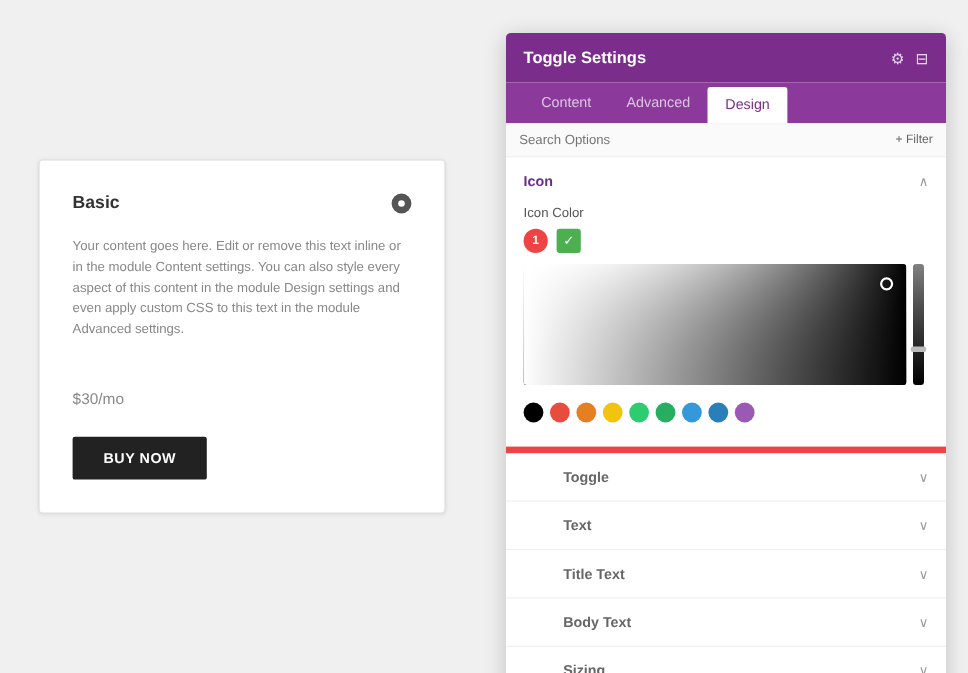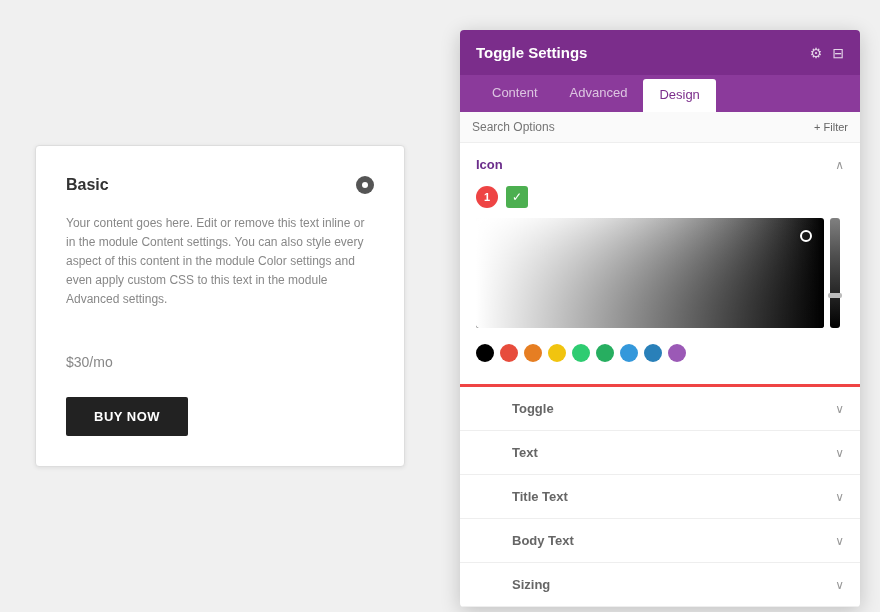--- a/index.html
+++ b/index.html
@@ -190,21 +190,21 @@
     }
 
     
     .settings-content {
       max-height: 490px;
       overflow-y: auto;
     }
 
     
     .section {
-      border-bottom: 3px solid #ef4444;
+      border-bottom: 6px solid #ef4444;
     }
 
     .section-header {
       display: flex;
       justify-content: space-between;
       align-items: center;
       padding: 14px 16px;
       cursor: pointer;
     }
 
@@ -335,21 +335,21 @@
   </style>
 </head>
 <body>
 
 <div class="left-area">
   <div class="pricing-card">
     <div class="card-header">
       <span class="card-title">Basic</span>
       <div class="card-menu-dot"></div>
     </div>
-    <p class="card-body-text">Your content goes here. Edit or remove this text inline or in the module Content settings. You can also style every aspect of this content in the module Color settings and even apply custom CSS to this text in the module Advanced settings.</p>
+    <p class="card-body-text">Your content goes here. Edit or remove this text inline or in the module Content settings. You can also style every aspect of this content in the module Design settings and even apply custom CSS to this text in the module Advanced settings.</p>
     <div class="card-price">
       <span>$30</span><span style="font-size:14px;font-weight:400;color:#888;">/mo</span>
     </div>
     <button class="buy-button">Buy now</button>
   </div>
 </div>
 
 <div class="settings-panel">
 
   <div class="settings-header">
@@ -378,20 +378,21 @@
   </div>
 
   <div class="settings-content">
 
     <div class="section">
       <div class="section-header">
         <span class="section-title">Icon</span>
         <span class="chevron">∧</span>
       </div>
       <div class="icon-section-body">
+        <div class="field-label">Icon Color</div>
 
         <div class="color-picker-row">
           <div class="color-number-badge">1</div>
           <div class="color-check">✓</div>
         </div>
 
         <div style="position:relative; margin-bottom:4px; display:flex; gap:6px;">
           <div class="color-gradient" style="flex:1; position:relative;">
             <div class="gradient-white-black"></div>
             <div class="gradient-handle"></div>

